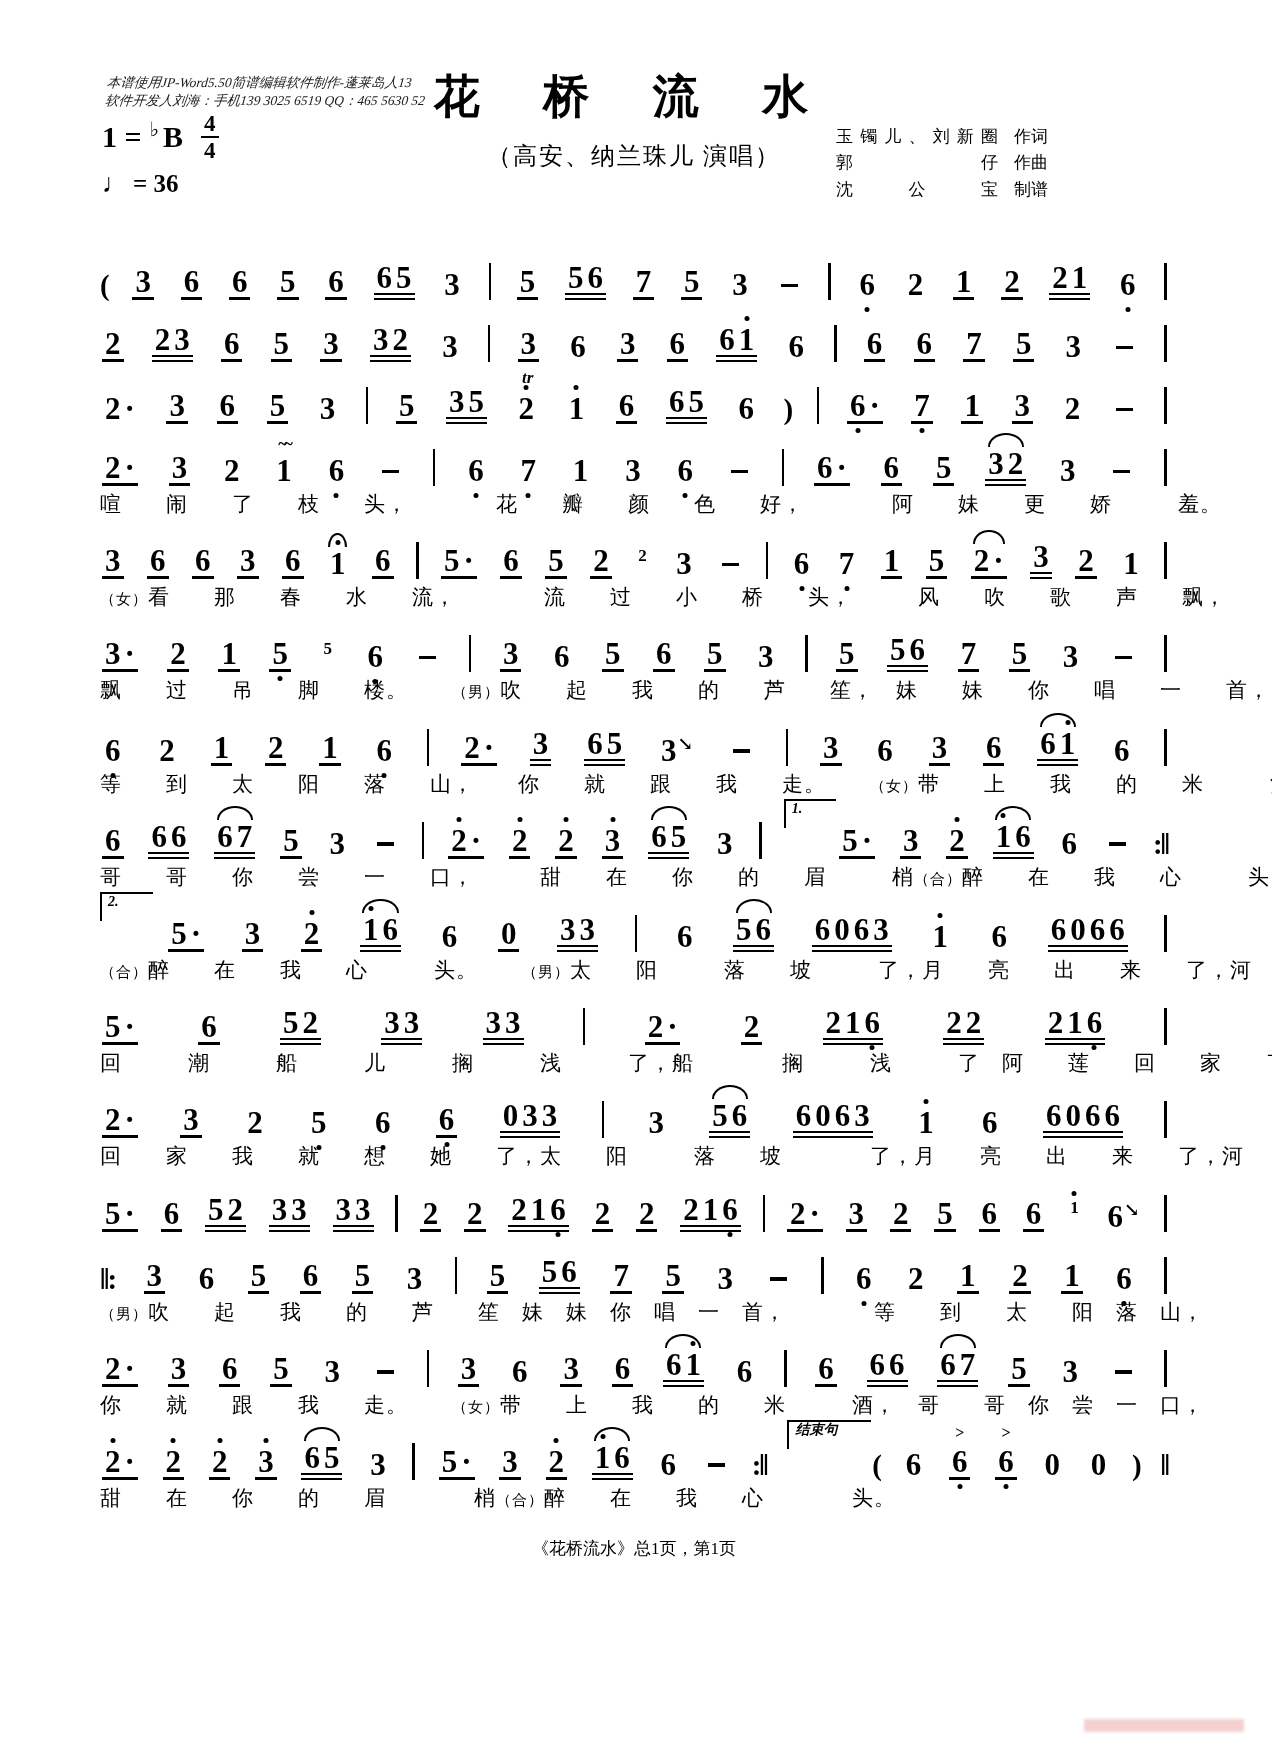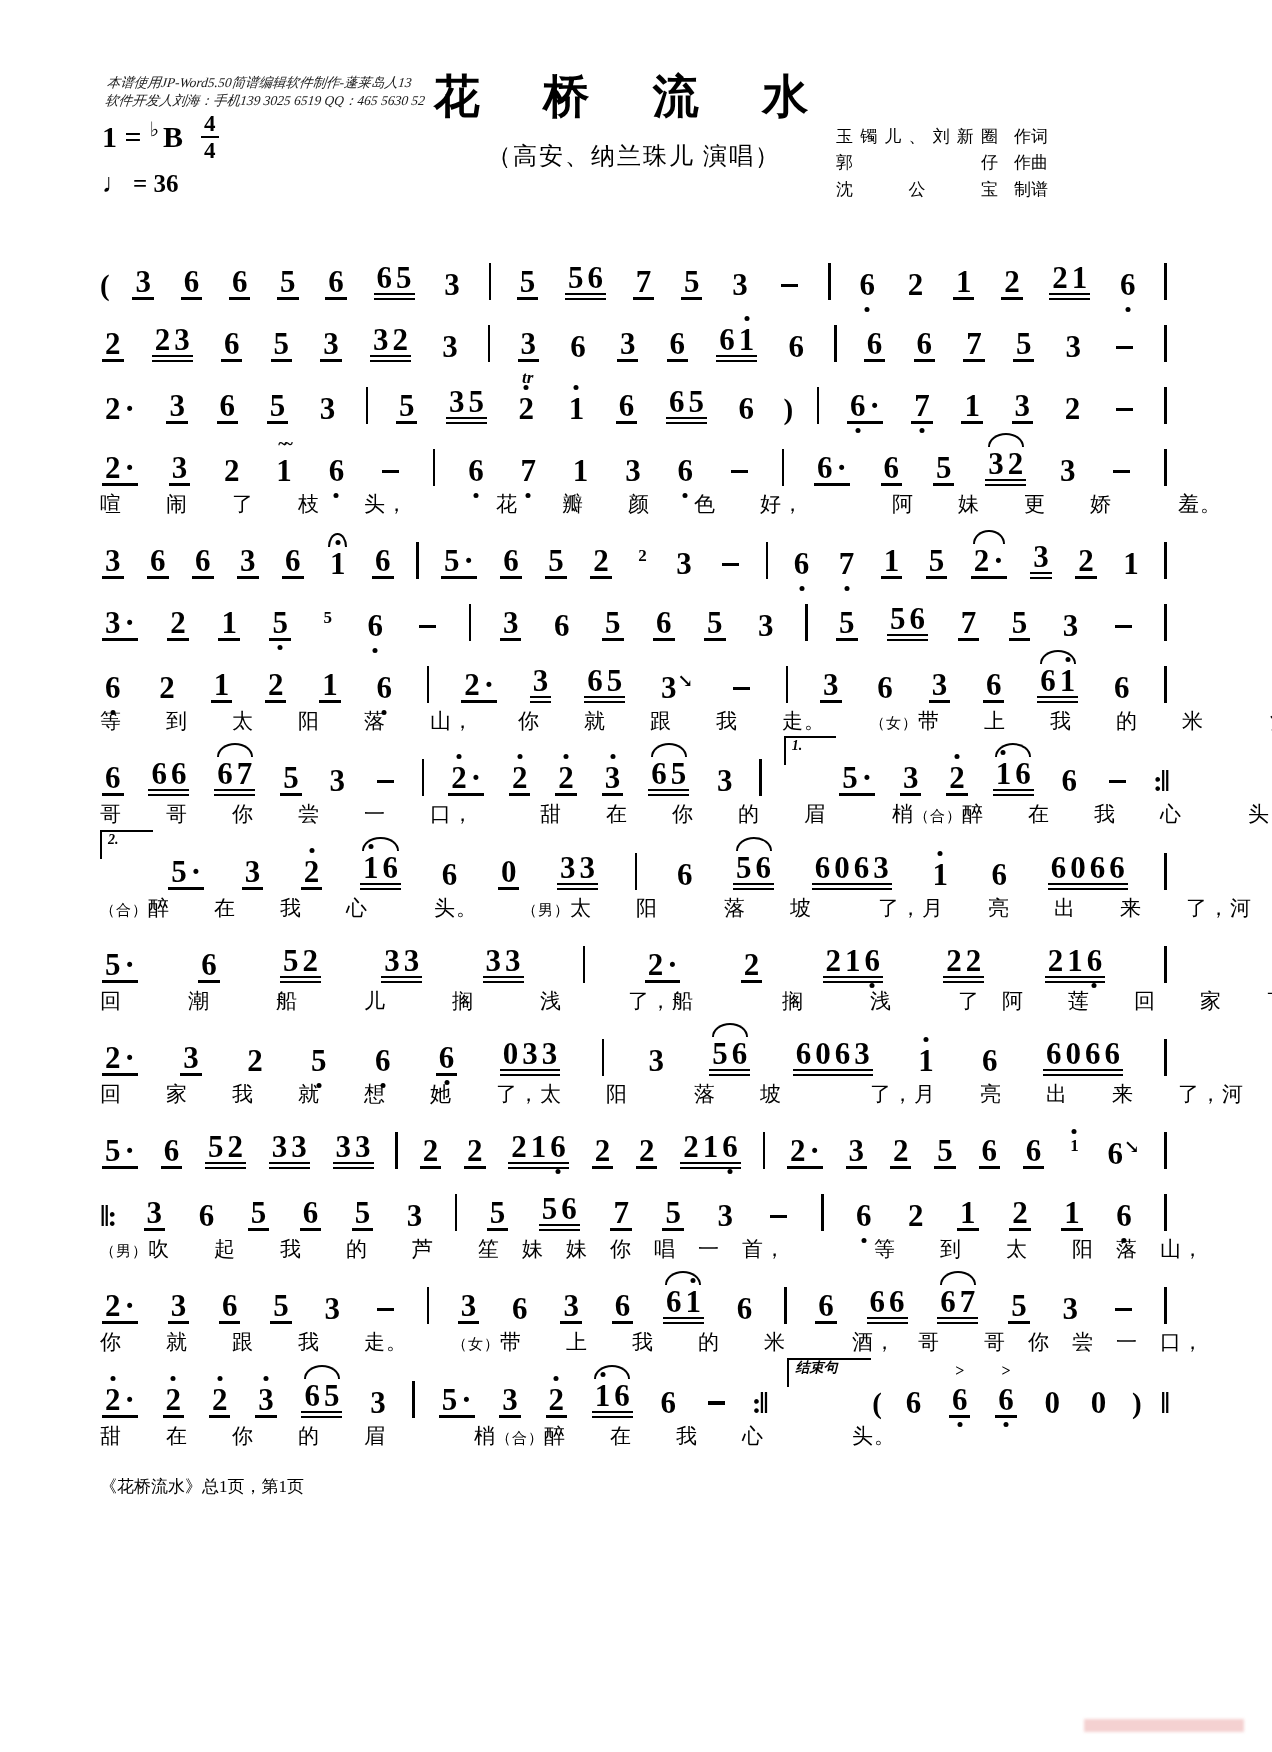--- a/index.html
+++ b/index.html
@@ -46,21 +46,21 @@
   .grace{font-size:0.55em;margin-bottom:15px;}
   .arr{font-size:0.6em;margin-left:-3px;align-self:flex-start;}
   .bar{width:2.5px;height:37px;background:#000;margin:0 1px;align-self:flex-end;}
   .dash{width:17px;height:3.5px;background:#000;margin:0 6px 13px;align-self:flex-end;}
   .sym{font-size:29px;font-weight:700;letter-spacing:-2px;}
   .volta{align-self:flex-start;margin-top:-18px;margin-right:-20px;font-size:14px;font-style:italic;
     border-top:2px solid #000;border-left:2px solid #000;padding:1px 34px 12px 6px;line-height:1;}
   .lyric-line{font-size:21px;white-space:pre;letter-spacing:1px;line-height:1.2;}
   .role{font-size:15px;}
   
-  .footer{font-size:17px;margin-top:26px;}
+  .footer{text-align:center;font-size:17px;margin-top:26px;}
   .watermark{position:absolute;right:28px;bottom:20px;width:160px;height:13px;background:#efb9b9;opacity:.65;filter:blur(1.5px);}
 </style>
 </head>
 <body>
 
 <div class="page">
 
   <div class="header">
     <div class="meta">
       <div>本谱使用JP-Word5.50简谱编辑软件制作-蓬莱岛人13</div>
@@ -424,20 +424,21 @@
             <span class="ch">3</span>
           </span>
           <span class="tk u1">
             <span class="ch">2</span>
           </span>
           <span class="tk">
             <span class="ch">1</span>
           </span>
           <span class="bar"></span>
         </div>
+        <div class="lyric-line"><span class="role">（女）</span>看　　那　　春　　水　　流，　　　　流　　过　　小　　桥　　头，　　　风　　吹　　歌　　声　　飘，</div>
       </div>
       <div class="system">
         <div class="music-line">
           <span class="tk u1">
             <span class="ch">3</span>
             <span class="ch">·</span>
           </span>
           <span class="tk u1">
             <span class="ch">2</span>
           </span>
@@ -486,20 +487,21 @@
           </span>
           <span class="tk u1">
             <span class="ch">5</span>
           </span>
           <span class="tk">
             <span class="ch">3</span>
           </span>
           <span class="dash"></span>
           <span class="bar"></span>
         </div>
+        <div class="lyric-line">飘　　过　　吊　　脚　　楼。　　<span class="role">（男）</span>吹　　起　　我　　的　　芦　　笙，　妹　　妹　　你　　唱　　一　　首，</div>
       </div>
       <div class="system">
         <div class="music-line">
           <span class="tk">
             <span class="ch lo">6</span>
           </span>
           <span class="tk">
             <span class="ch">2</span>
           </span>
           <span class="tk u1">

